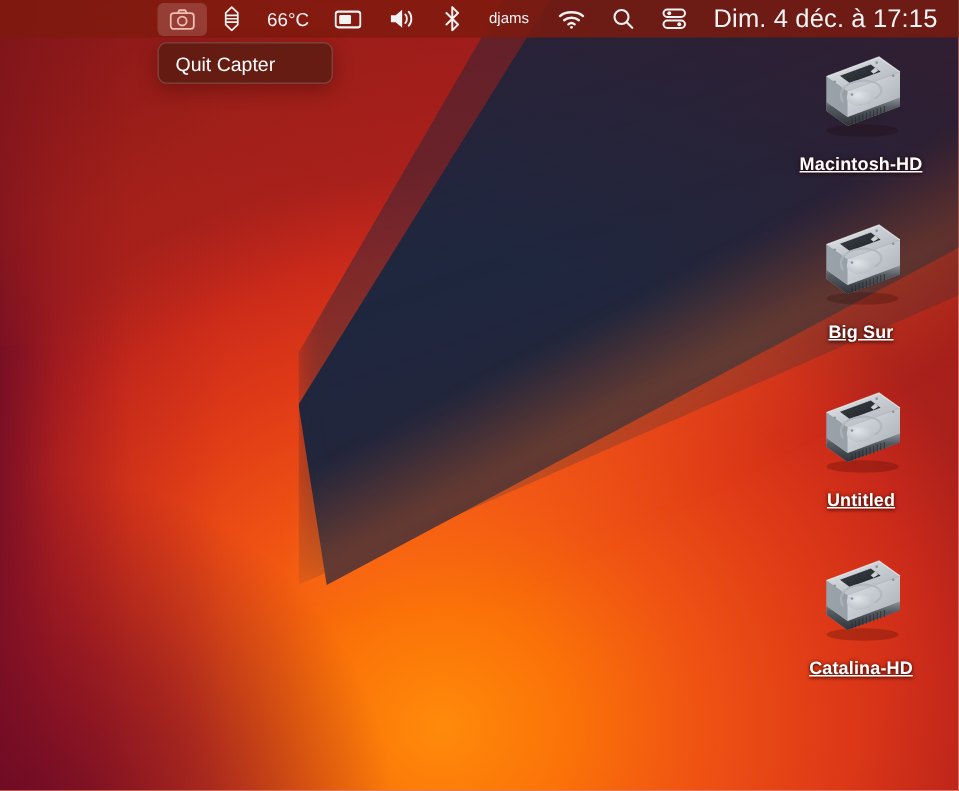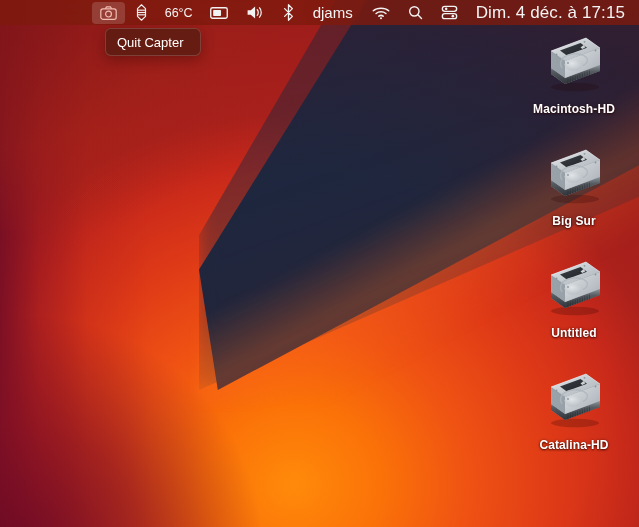--- a/index.html
+++ b/index.html
@@ -121,39 +121,39 @@
     background: rgba(255,255,255,0.16);
   }
   .mb-clock {
     padding: 0 4px 0 8px;
     font-size: 17px;
     color: #f4f4f4;
     letter-spacing: 0.1px;
     white-space: nowrap;
   }
   .mb-user {
-    font-size: 15px;
+    font-size: 10px;
     color: #f4f4f4;
     padding: 0 9px;
   }
   .mb-temp {
     font-size: 12.5px;
     font-weight: 400;
     color: #f4f4f4;
     padding: 0 7px;
     white-space: nowrap;
   }
   .mb-item svg { display: block; }
 
   
   #capter-menu {
     position: absolute;
     left: 105px;
     top: 28px;
-    width: 96px;
+    width: 117px;
     height: 28px;
     border-radius: 6px;
     background: rgba(84,28,16,0.76);
     backdrop-filter: blur(26px);
     border: 0.5px solid rgba(255,255,255,0.16);
     box-shadow: 0 4px 13px rgba(60,10,4,0.42);
     display: flex;
     align-items: center;
     z-index: 50;
     box-sizing: border-box;
@@ -196,20 +196,21 @@
     font-size: 12px;
     font-weight: bold;
     color: #ffffff;
     text-align: center;
     text-shadow: 0 1px 2px rgba(40,0,0,0.75), 0 0 3px rgba(40,0,0,0.5);
     line-height: 14px;
     letter-spacing: 0.1px;
     padding: 1px 4px;
     border-radius: 3px;
     white-space: nowrap;
+    text-decoration: underline;
   }
 </style>
 </head>
 <body>
 
 <div id="screen">
 
   <div class="wall">
     <div class="wall-base"></div>
     <div class="wedge"></div>

